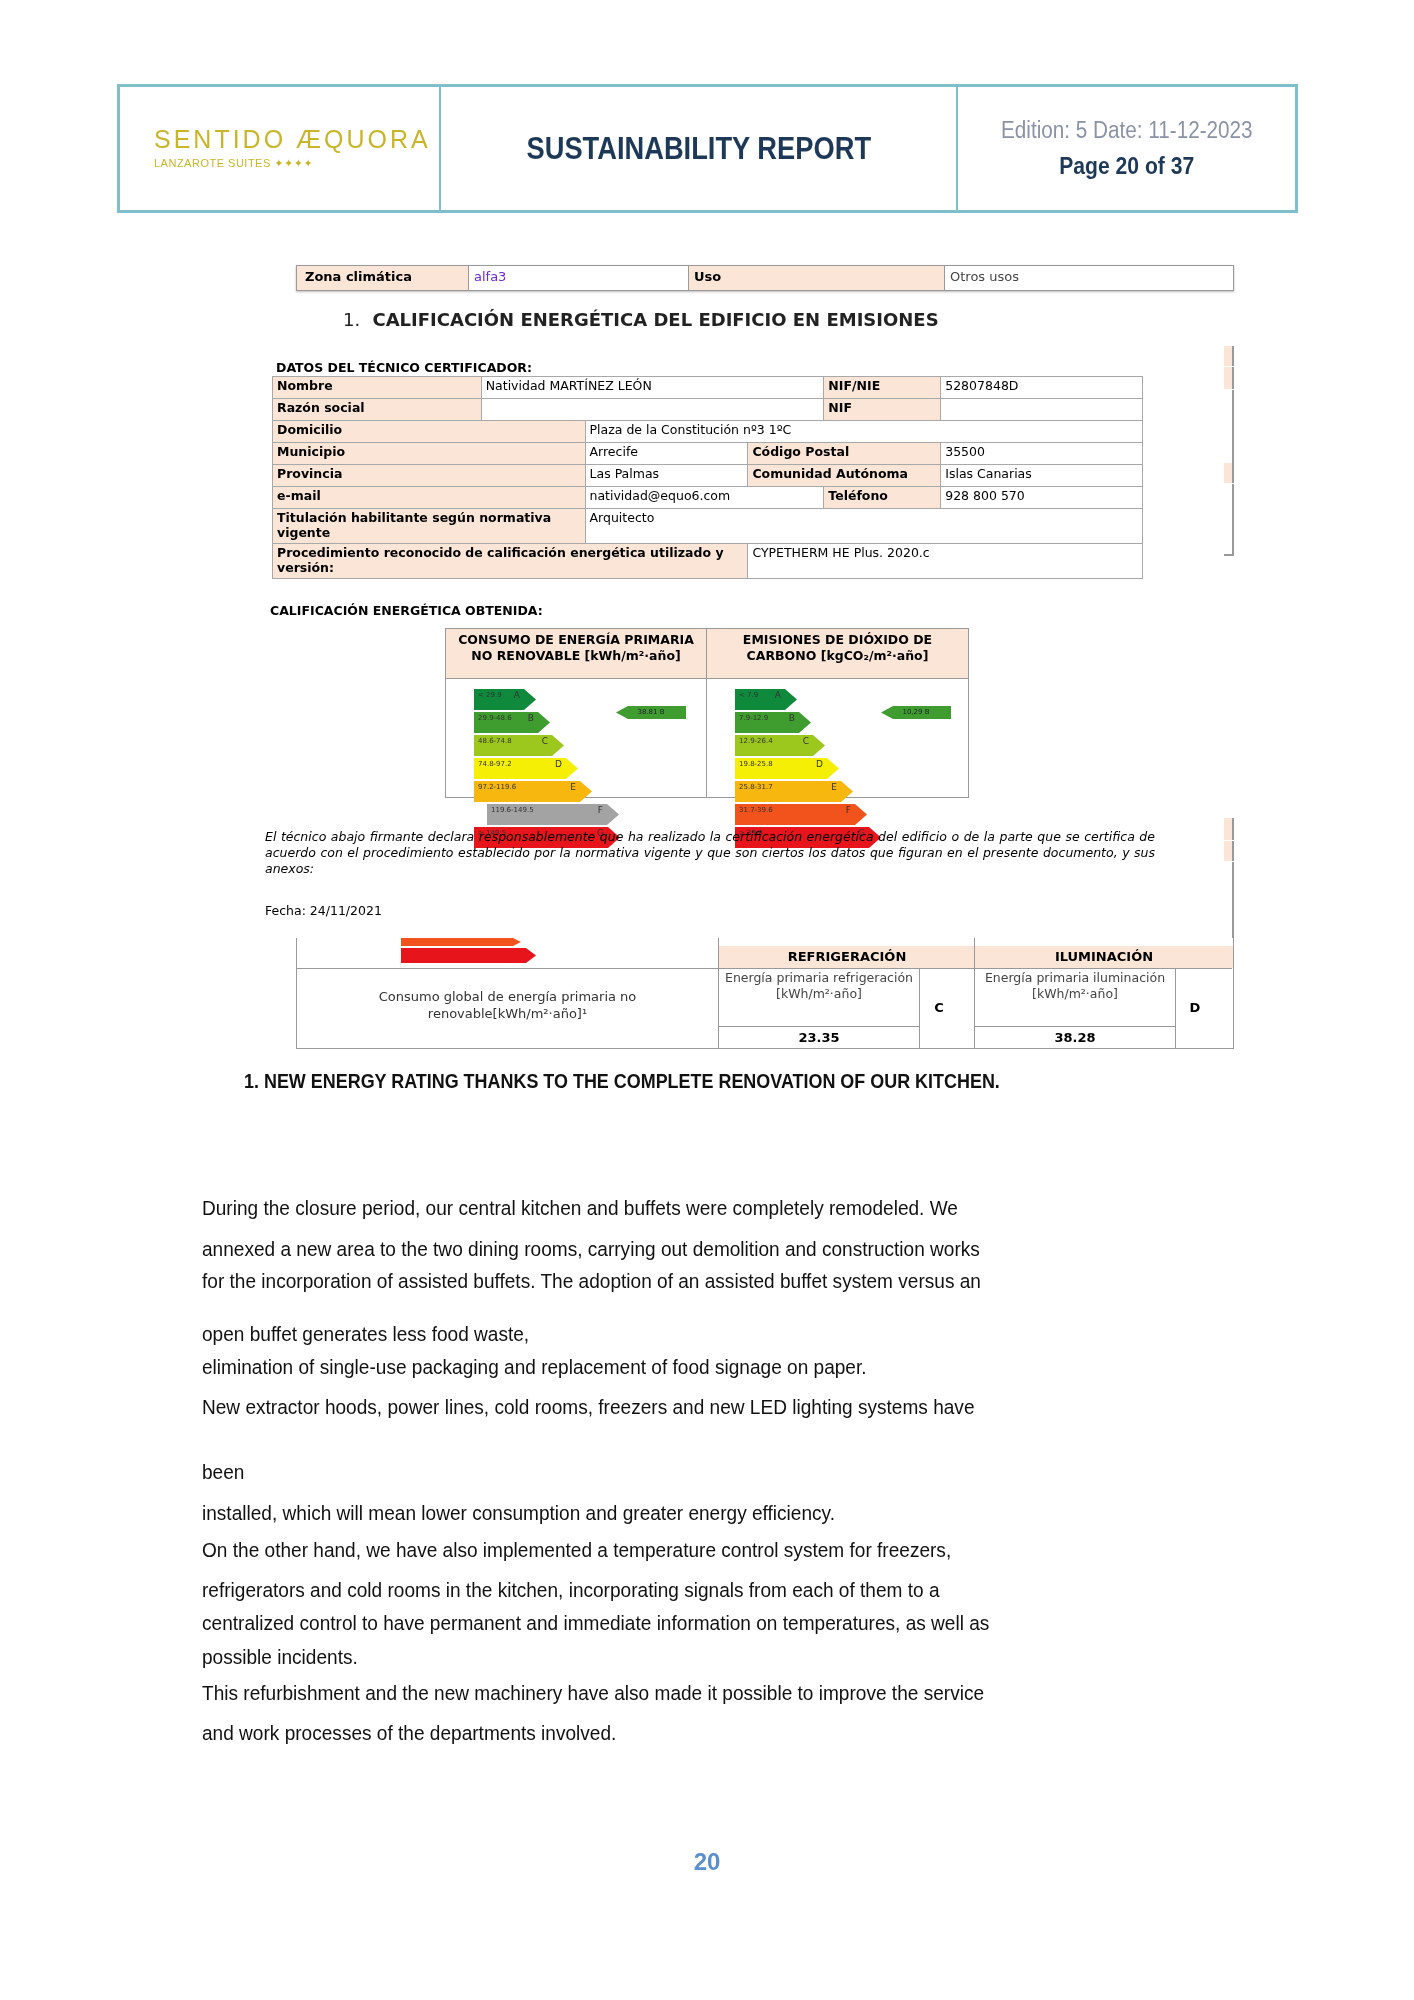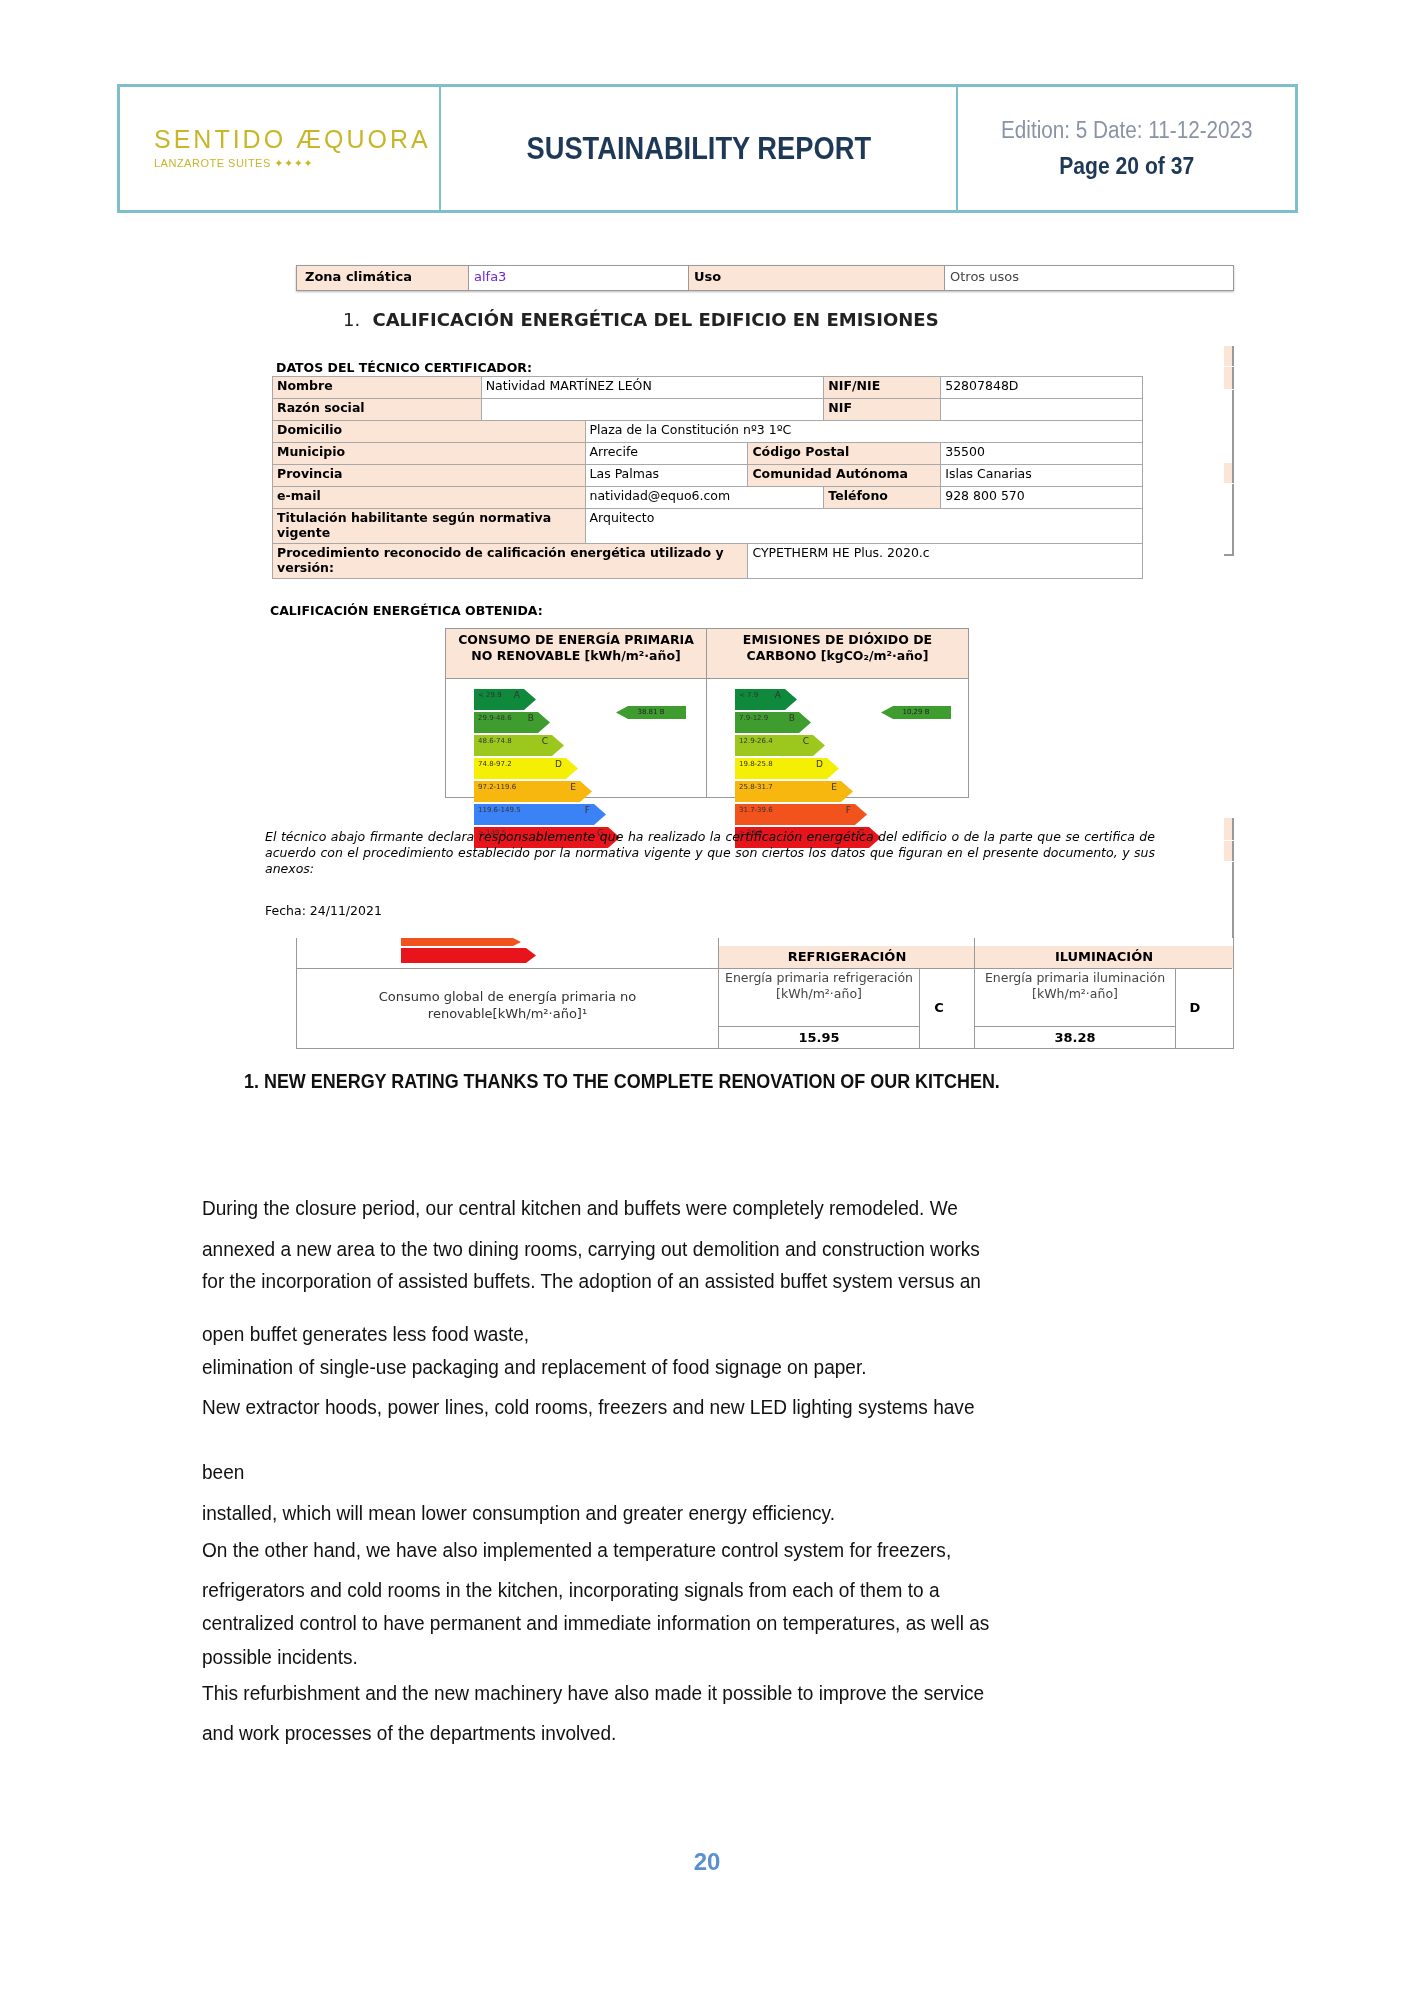--- a/index.html
+++ b/index.html
@@ -162,21 +162,21 @@
 
   <div class="rating-box">
     <div class="rating-col">
       <div class="rating-head">CONSUMO DE ENERGÍA PRIMARIA NO RENOVABLE [kWh/m²·año]</div>
       <div class="bars" id="bars0">
           <div class="bar" style="width: 62px; background: rgb(15, 138, 60);"><span>&lt; 29.9</span><span class="letter">A</span></div>
           <div class="bar" style="width: 76px; background: rgb(63, 157, 47);"><span>29.9-48.6</span><span class="letter">B</span></div>
           <div class="bar" style="width: 90px; background: rgb(156, 200, 30);"><span>48.6-74.8</span><span class="letter">C</span></div>
           <div class="bar" style="width: 104px; background: rgb(245, 238, 5);"><span>74.8-97.2</span><span class="letter">D</span></div>
           <div class="bar" style="width: 118px; background: rgb(247, 183, 15);"><span>97.2-119.6</span><span class="letter">E</span></div>
-          <div class="bar" style="width: 132px; background: #3b82f6;"><span>119.6-149.5</span><span class="letter">F</span></div>
+          <div class="bar" style="width: 132px; background: #a3a3a3; margin-left: 13px;"><span>119.6-149.5</span><span class="letter">F</span></div>
           <div class="bar" style="width: 146px; background: rgb(232, 20, 27);"><span>≥ 149.5</span><span class="letter">G</span></div>
         </div>
       <div class="result" style="left:170px;">38.81 B</div>
     </div>
     <div class="rating-col">
       <div class="rating-head">EMISIONES DE DIÓXIDO DE CARBONO [kgCO₂/m²·año]</div>
       <div class="bars" id="bars1">
           <div class="bar" style="width: 62px; background: rgb(15, 138, 60);"><span>&lt; 7.9</span><span class="letter">A</span></div>
           <div class="bar" style="width: 76px; background: rgb(63, 157, 47);"><span>7.9-12.9</span><span class="letter">B</span></div>
           <div class="bar" style="width: 90px; background: rgb(156, 200, 30);"><span>12.9-26.4</span><span class="letter">C</span></div>
@@ -197,21 +197,21 @@
     <div class="bt-red-bar2"></div>
     <div class="bt-hline" style="width:421px;"></div>
     <div class="bt-consumo">Consumo global de energía primaria no renovable[kWh/m²·año]¹</div>
 
     <div class="bt-col" style="left:421px;width:256px;">
       <div class="th" style="width:256px;">REFRIGERACIÓN</div>
       <div class="bt-hline"></div>
       <div class="desc">Energía primaria refrigeración [kWh/m²·año]</div>
       <div class="vsep"></div>
       <div class="cls">C</div>
-      <div class="val">15.95</div>
+      <div class="val">23.35</div>
     </div>
 
     <div class="bt-col" style="left:677px;width:258px;">
       <div class="th" style="width:258px;">ILUMINACIÓN</div>
       <div class="bt-hline"></div>
       <div class="desc">Energía primaria iluminación [kWh/m²·año]</div>
       <div class="vsep"></div>
       <div class="cls">D</div>
       <div class="val">38.28</div>
     </div>

